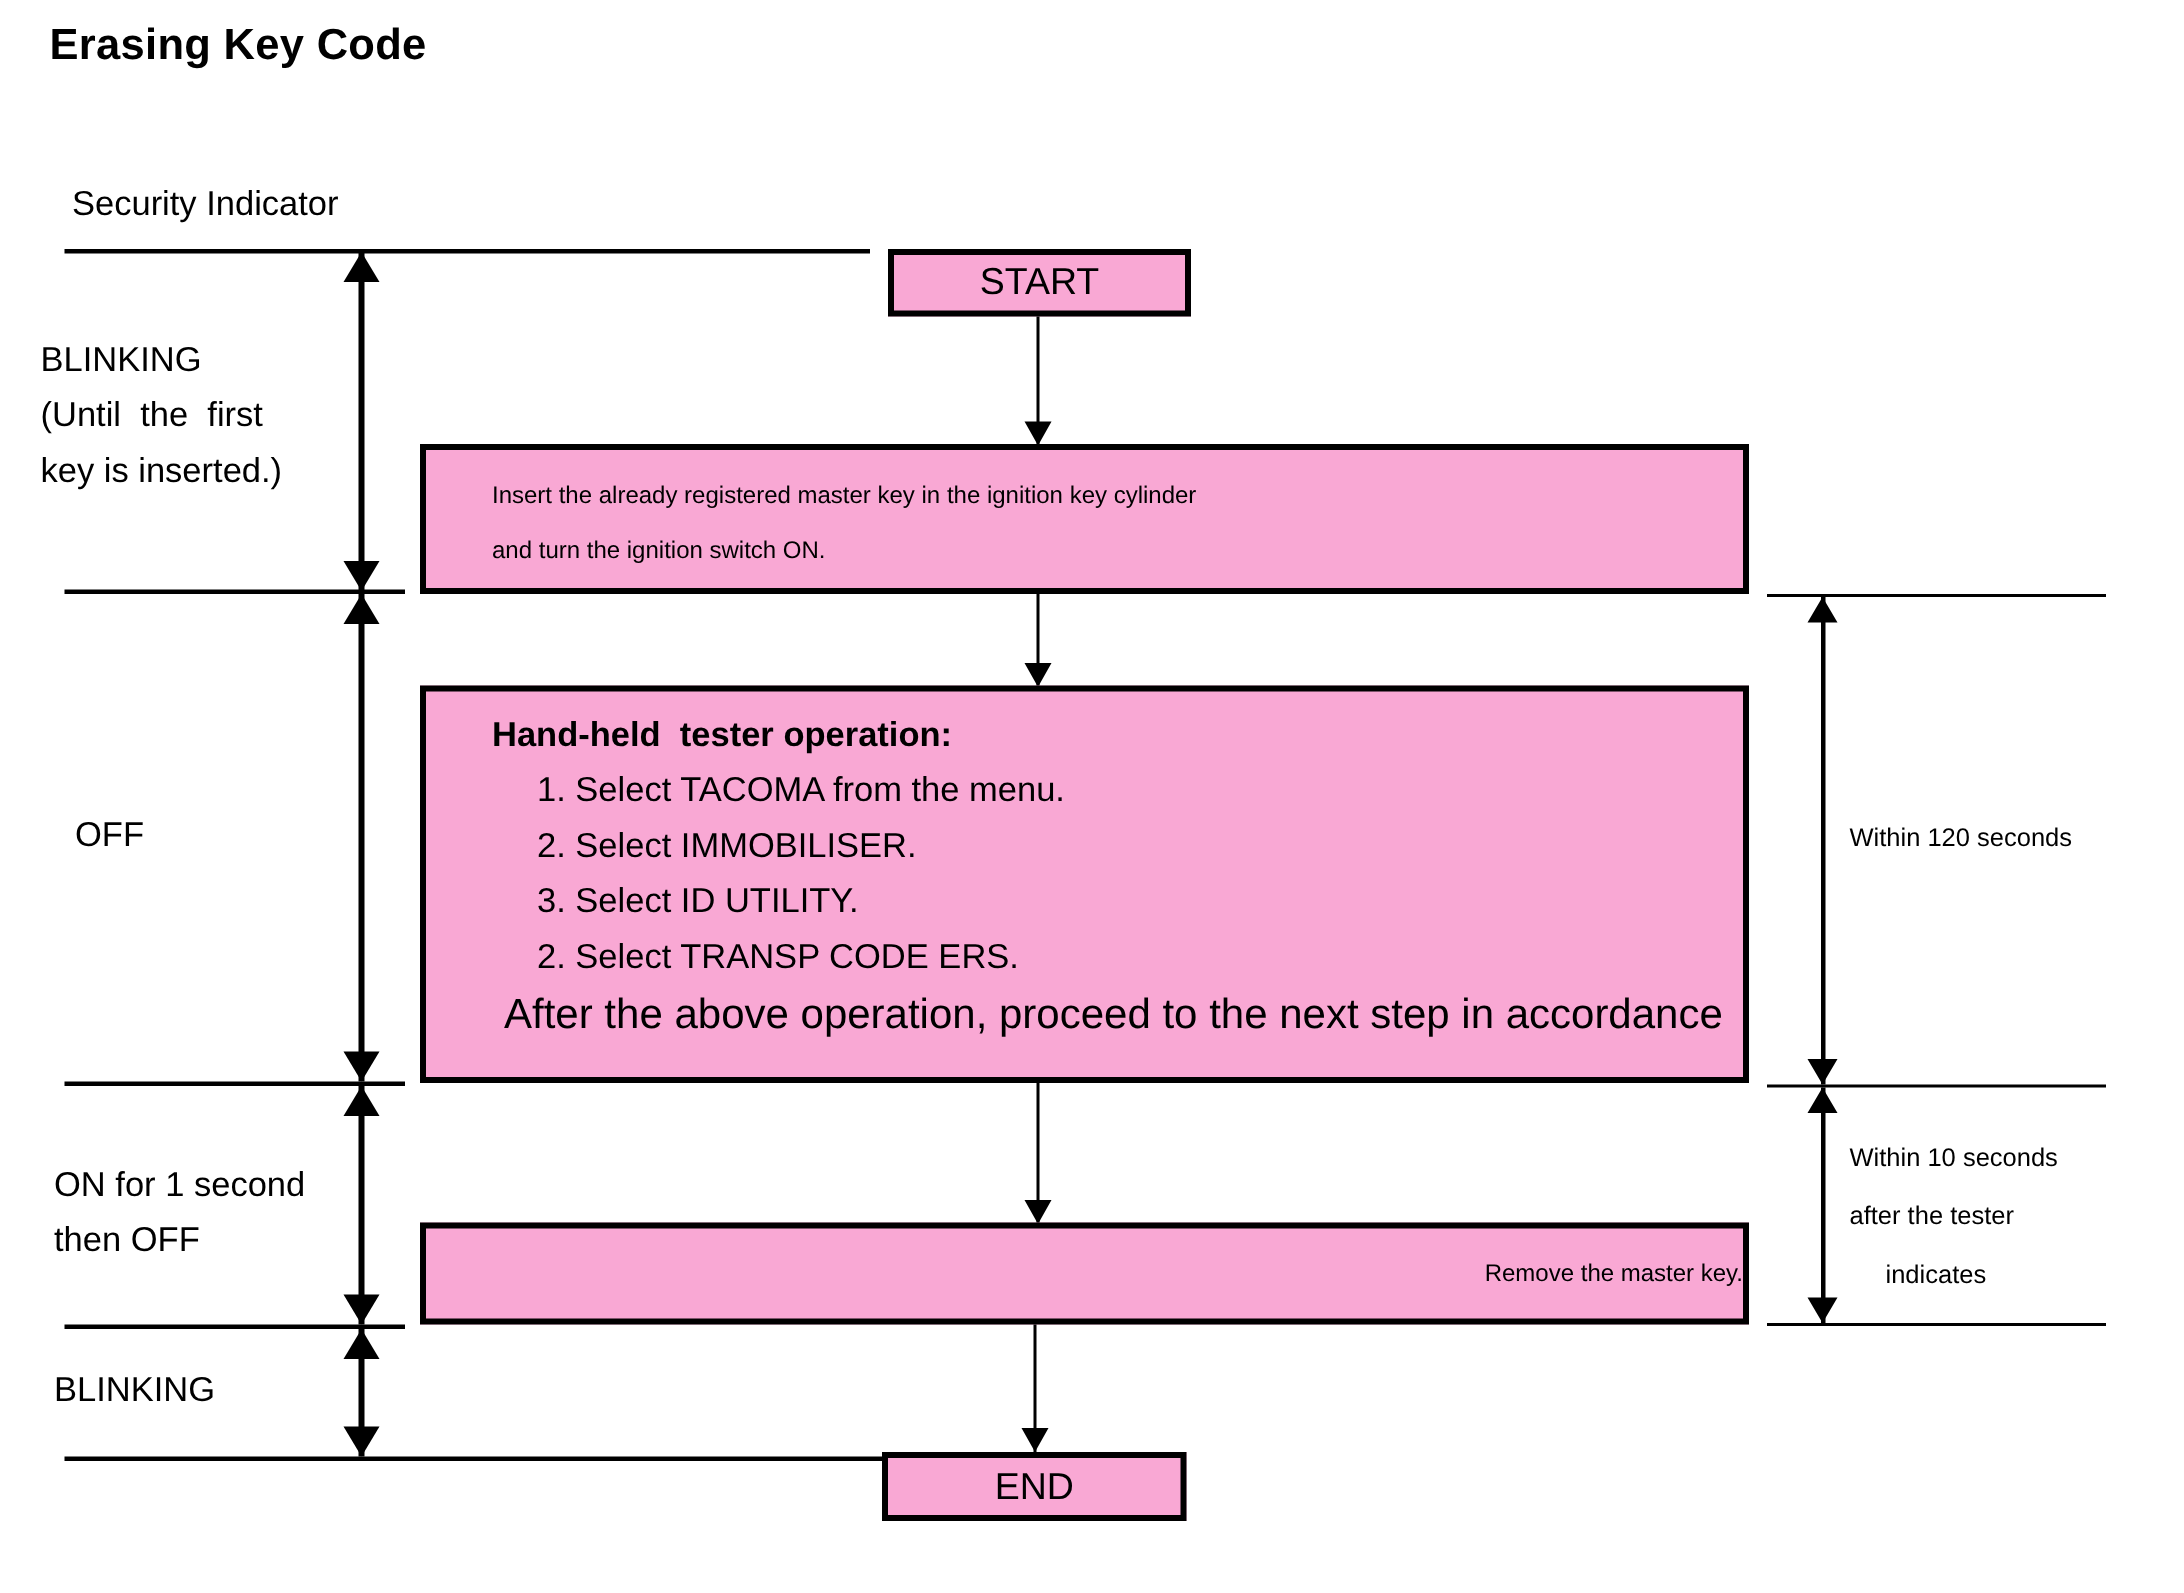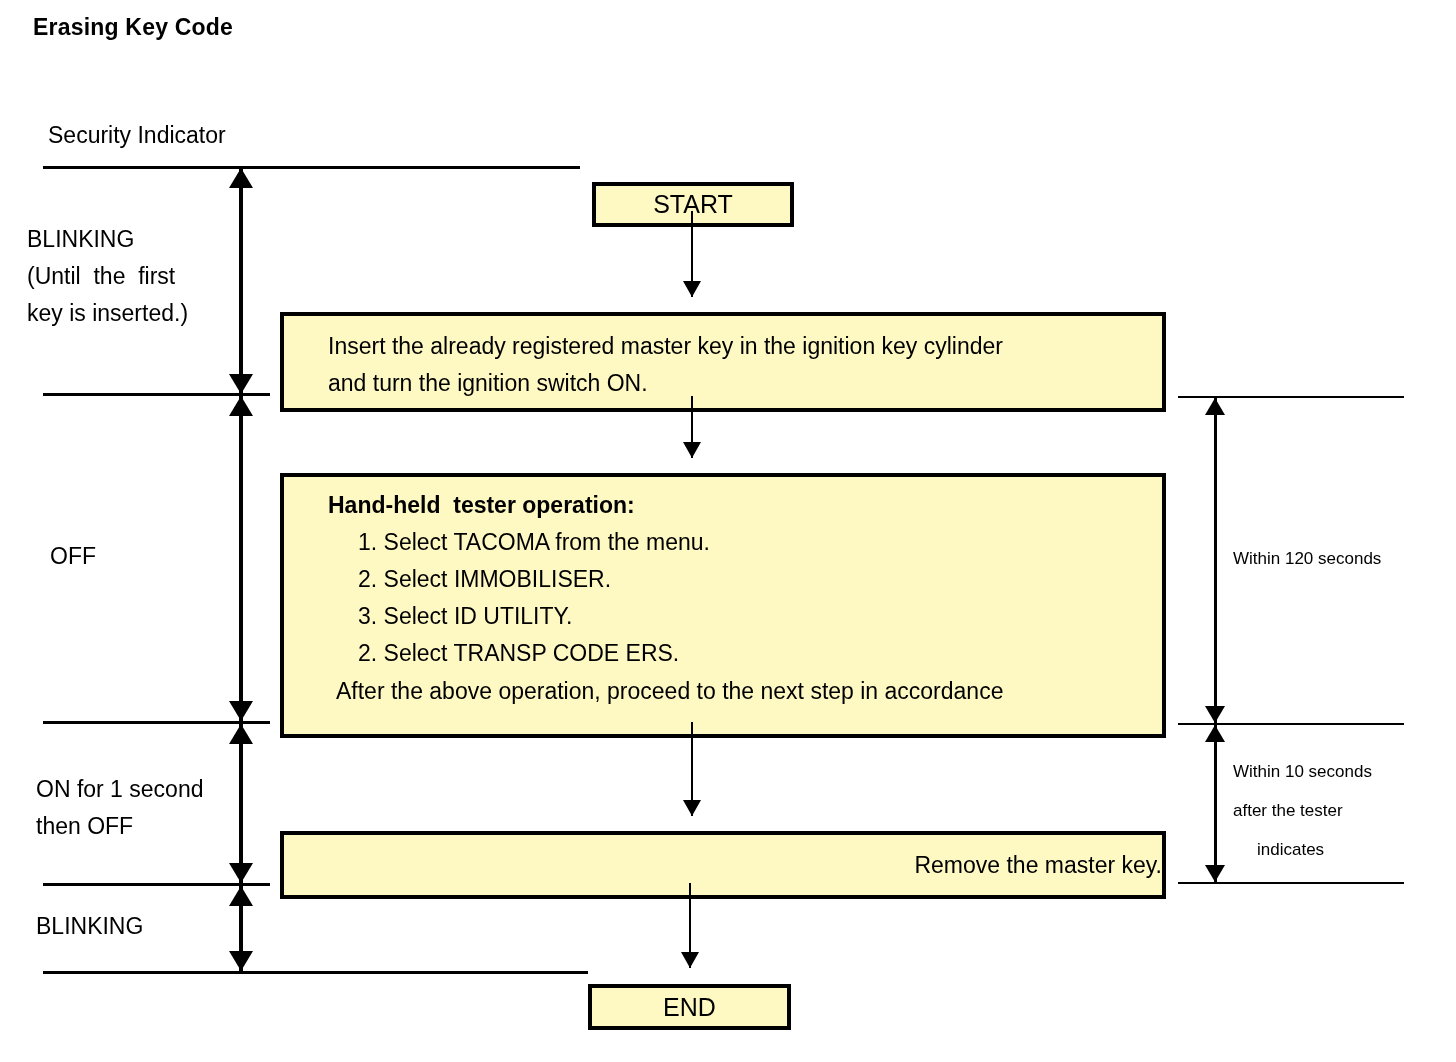--- a/index.html
+++ b/index.html
@@ -18,21 +18,21 @@
     height: 1062px;
     background: #ffffff;
     overflow: hidden;
   }
 
   
   .page-title {
     position: absolute;
     left: 33px;
     top: 14px;
-    font-size: 23px;
+    font-size: 29px;
     font-weight: bold;
     letter-spacing: 0.2px;
     white-space: nowrap;
   }
 
   
   .label {
     position: absolute;
     font-size: 23px;
     line-height: 37px;
@@ -51,31 +51,30 @@
   }
   .hrule.thin {
     border-top: 2px solid #000;
   }
 
   
   .box {
     position: absolute;
     box-sizing: border-box;
     border: 4px solid #000;
-    background: #fef9c3;
-    margin-top: 16px;
+    background: #f9a8d4;
   }
   .box.terminator {
     border-width: 4px;
     display: flex;
     align-items: center;
     justify-content: center;
   }
   .box-text {
-    font-size: 23px;
+    font-size: 16px;
     line-height: 37px;
     white-space: pre;
   }
   .terminator .box-text {
     font-size: 25px;
   }
   .box.process {
     padding: 12px 0 0 22px;
   }
   .tester-heading {
@@ -88,21 +87,21 @@
     margin: 0;
     padding: 0 0 0 52px;
     list-style: none;
   }
   .tester-list li {
     font-size: 23px;
     line-height: 37px;
     white-space: pre;
   }
   .tester-tail {
-    font-size: 23px;
+    font-size: 28px;
     line-height: 37px;
     white-space: pre;
     margin-top: 1px;
   }
 
   
   .conn {
     position: absolute;
     width: 0;
   }

